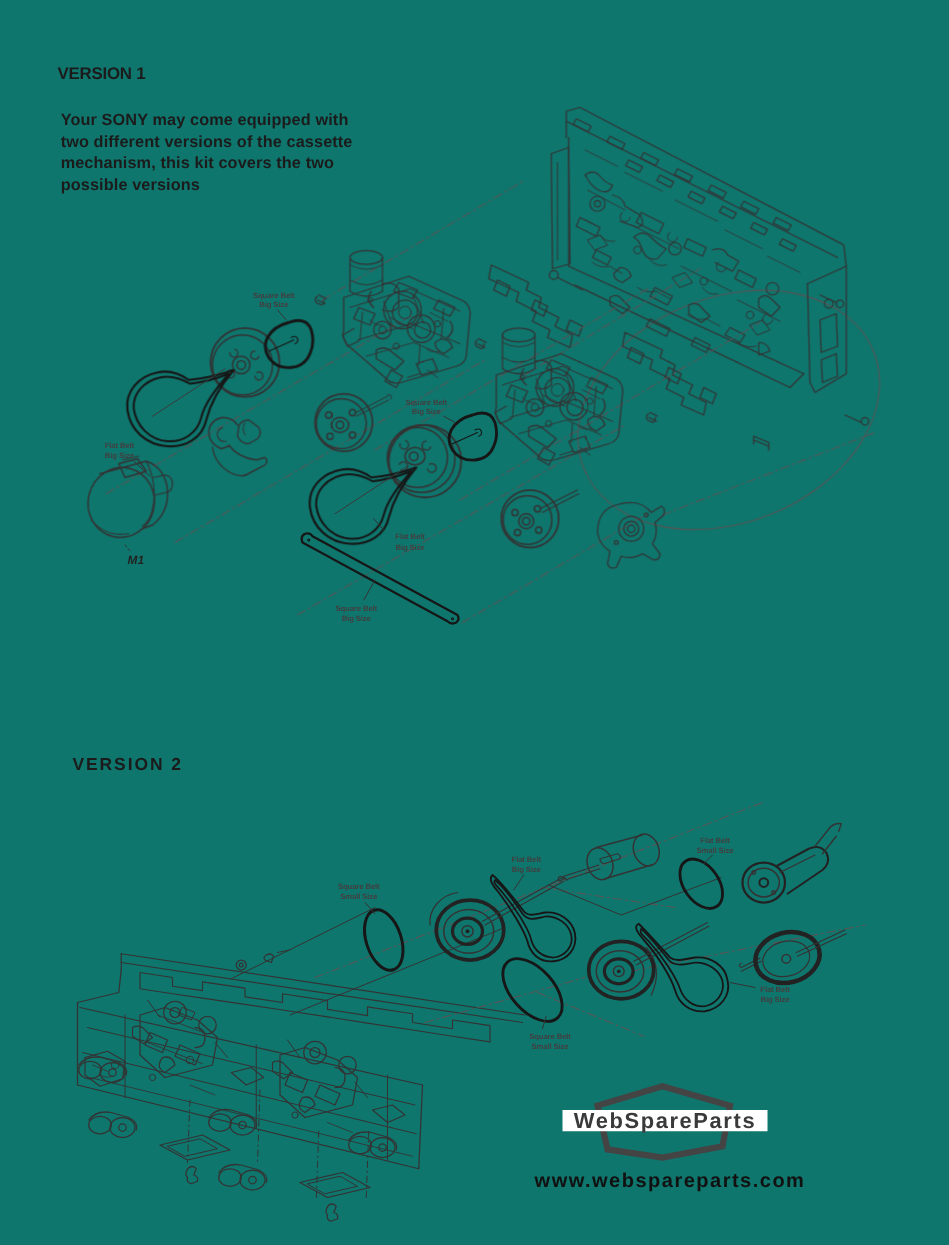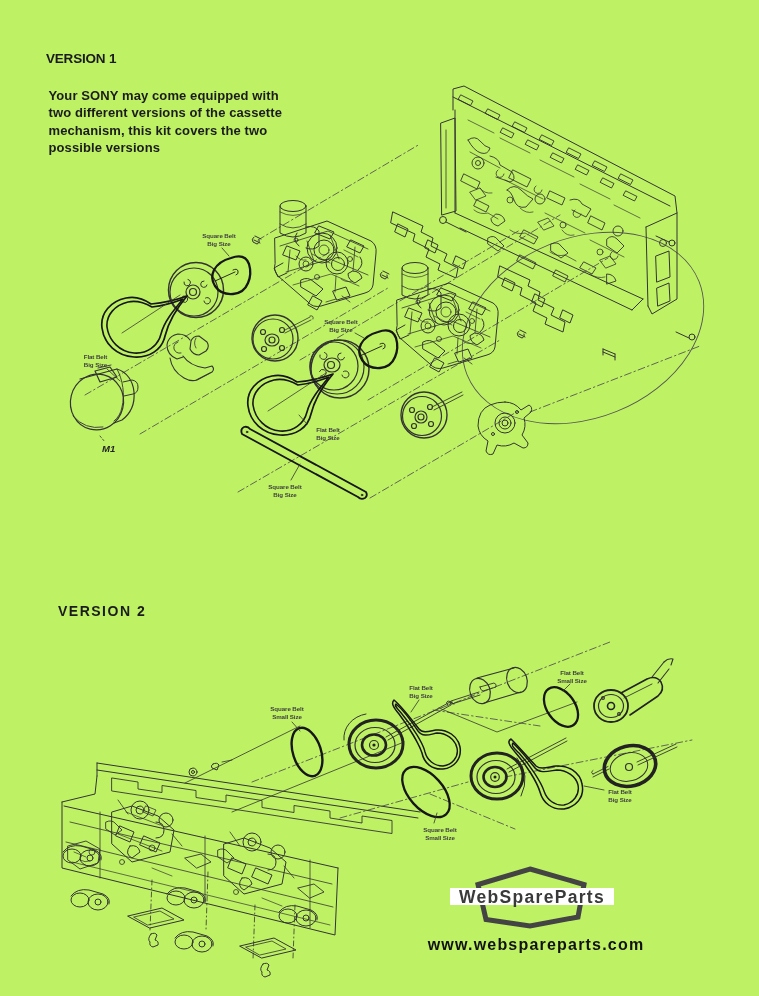--- a/index.html
+++ b/index.html
@@ -1,16 +1,16 @@
 <!DOCTYPE html>
 <html><head>
 <meta charset="utf-8">
 <style>
   html,body{margin:0;padding:0;background:#fff;}
-  #page{position:relative;width:759px;height:996px;background:#bef264;overflow:hidden;
+  #page{position:relative;width:759px;height:996px;background:#0f766e;overflow:hidden;
         font-family:"Liberation Sans",sans-serif;}
   svg{position:absolute;left:0;top:0;}
   .h1{font-weight:bold;fill:#1b1b1b;}
   .lbl{font-weight:bold;font-size:6.2px;fill:#404040;text-anchor:middle;letter-spacing:-0.1px;stroke:none;}
 </style>
 </head>
 <body>
 <div id="page">
 <svg width="759" height="996" viewBox="0 0 759 996">
 <defs>

